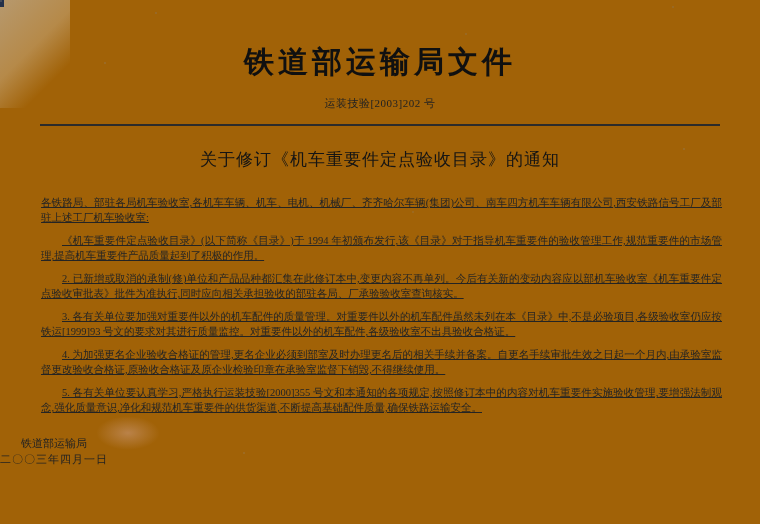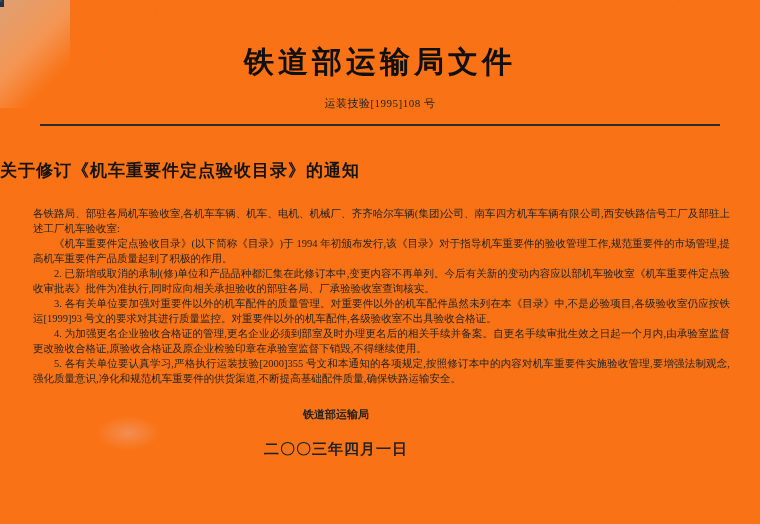--- a/index.html
+++ b/index.html
@@ -4,21 +4,21 @@
 <style>
   html, body { margin: 0; padding: 0; }
   body {
     width: 760px; height: 524px;
     background: #f4f3f1;
     font-family: "Liberation Serif", "DejaVu Serif", serif;
   }
   .page {
     position: relative;
     width: 760px; height: 524px;
-    background: #f97316;
+    background: #a16207;
     overflow: hidden;
     color: #1c1c1c;
   }
   
   .scan-edge-shade {
     position: absolute; left: 0; top: 0;
     width: 70px; height: 108px;
     background: linear-gradient(135deg, rgba(200,198,194,0.55) 0%, rgba(230,229,226,0.30) 45%, rgba(255,255,255,0) 75%);
     pointer-events: none;
   }
@@ -58,59 +58,59 @@
     margin-top: 13px;
     letter-spacing: 0.5px;
     color: #222;
   }
   .rule {
     height: 2px;
     background: #2b2b2b;
     margin: 13px 40px 0 40px;
   }
   .subject {
+    text-align: center;
     font-size: 17px;
-    font-weight: bold;
-    margin-top: 33px;
+    font-weight: normal;
+    margin-top: 22px;
     letter-spacing: 1px;
     color: #141414;
   }
   .body-text {
     margin: 24px 30px 0 33px;
     font-size: 10.5px;
     line-height: 15px;
     text-align: justify;
     color: #242424;
   }
-  .body-text p { margin: 0; text-indent: 2em; }
+  .body-text p { margin: 8px; text-indent: 2em; text-decoration: underline; }
   .body-text p.salutation { text-indent: 0; }
   .sign-block {
     display: flex;
-    justify-content: center;
+    justify-content: flex-start;
     margin-top: 21px;
     padding-right: 88px;
-    font-weight: bold;
   }
   .sign-inner { text-align: center; }
   .sign-org  { font-size: 11px; color: #222; }
-  .sign-date { font-size: 15px; margin-top: 18px; letter-spacing: 1px; color: #222; }
+  .sign-date { font-size: 11px; margin-top: 1px; letter-spacing: 1px; color: #222; }
 </style>
 </head>
 <body>
 
 <div class="page">
 
   <div class="scan-edge-shade"></div>
   <div class="scan-corner-mark"></div>
   <div class="scan-smudge"></div>
   <div class="scan-speck"></div>
 
   <div class="org-title">铁道部运输局文件</div>
 
-  <div class="doc-number">运装技验[1995]108 号</div>
+  <div class="doc-number">运装技验[2003]202 号</div>
 
   <div class="rule"></div>
 
   <div class="subject">关于修订《机车重要件定点验收目录》的通知</div>
 
   <div class="body-text">
     <p class="salutation">各铁路局、部驻各局机车验收室,各机车车辆、机车、电机、机械厂、齐齐哈尔车辆(集团)公司、南车四方机车车辆有限公司,西安铁路信号工厂及部驻上述工厂机车验收室:</p>
     <p>《机车重要件定点验收目录》(以下简称《目录》)于 1994 年初颁布发行,该《目录》对于指导机车重要件的验收管理工作,规范重要件的市场管理,提高机车重要件产品质量起到了积极的作用。</p>
     <p>2. 已新增或取消的承制(修)单位和产品品种都汇集在此修订本中,变更内容不再单列。今后有关新的变动内容应以部机车验收室《机车重要件定点验收审批表》批件为准执行,同时应向相关承担验收的部驻各局、厂承验验收室查询核实。</p>
     <p>3. 各有关单位要加强对重要件以外的机车配件的质量管理。对重要件以外的机车配件虽然未列在本《目录》中,不是必验项目,各级验收室仍应按铁运[1999]93 号文的要求对其进行质量监控。对重要件以外的机车配件,各级验收室不出具验收合格证。</p>

